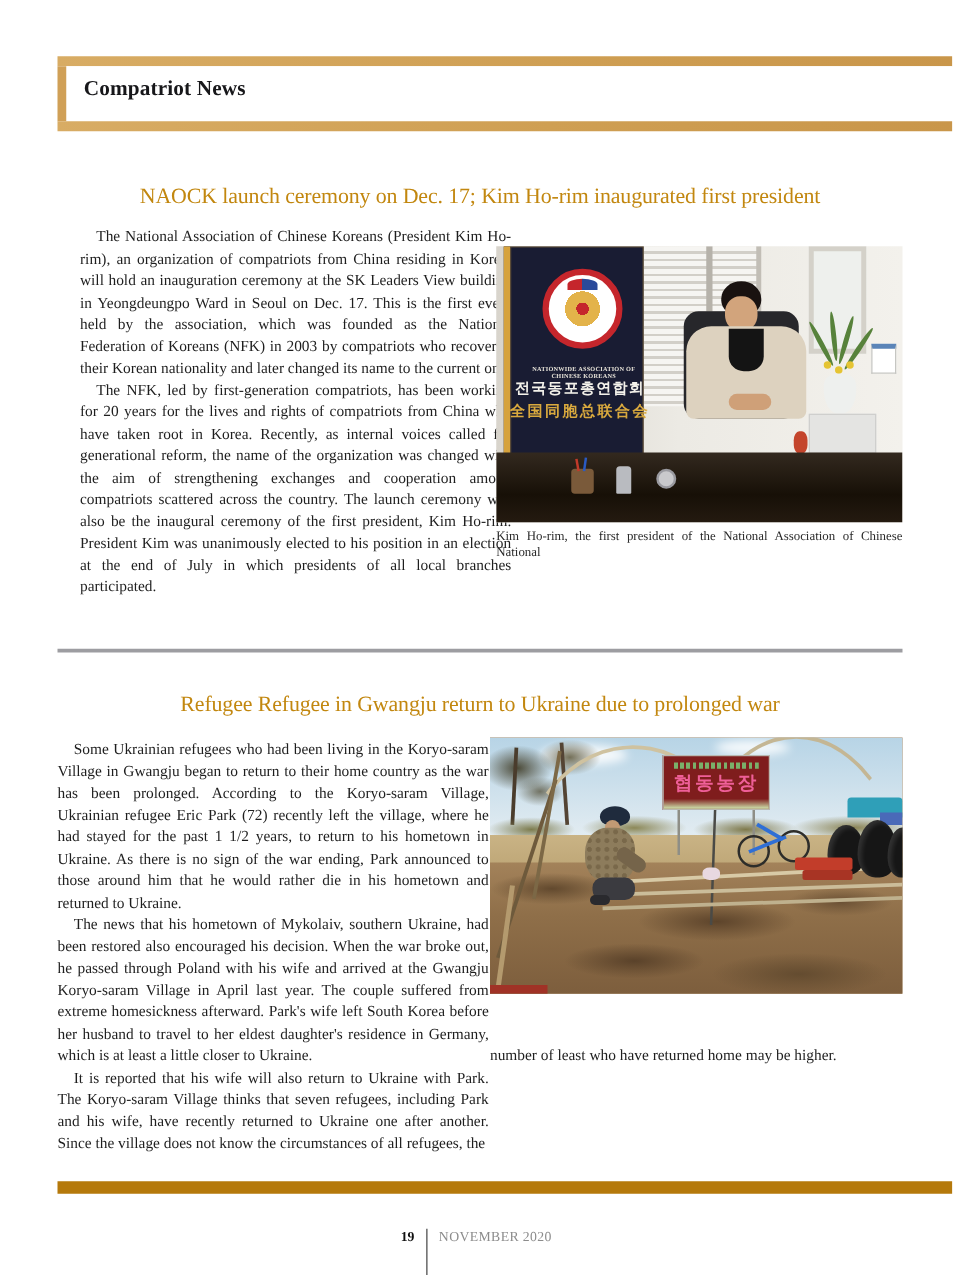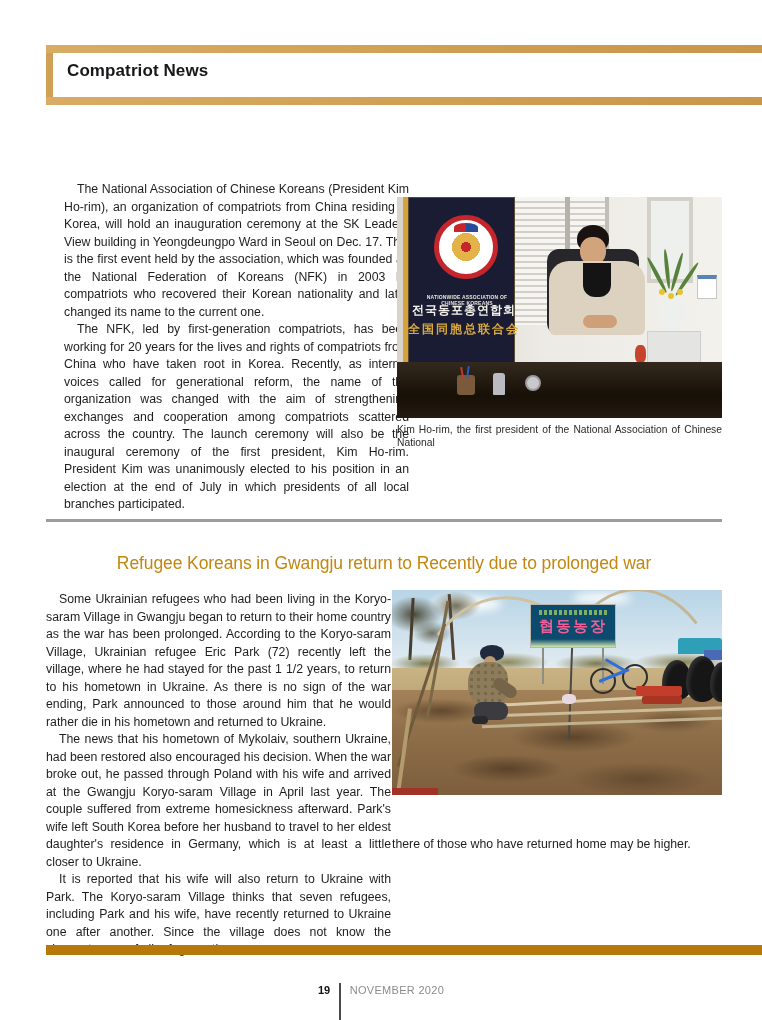--- a/index.html
+++ b/index.html
@@ -1,19 +1,19 @@
 <!DOCTYPE html>
 <html><head>
 <meta charset="utf-8">
 <style>
   * { margin:0; padding:0; box-sizing:border-box; }
   html,body { background:#fff; }
   .page {
     position:relative; width:762px; height:1020px; background:#fff; overflow:hidden;
-    font-family:Liberation Sans, sans-serif; color:#1f1f1f;
+    font-family:Liberation Serif, serif; color:#1f1f1f;
   }
   
   .header { position:absolute; left:46px; top:45px; right:0; }
   .gold-rule { height:8px; background:linear-gradient(90deg,#d8ac64,#cf9f53 55%,#c9964a); }
   .header-mid { background:#fff; border-left:7px solid #d0a057; height:44px; }
   .header-title { display:inline-block; padding:8px 0 0 14px; font-size:17px; font-weight:bold; color:#17171a; letter-spacing:.1px; }
   
   .article-title { position:absolute; left:46px; width:676px; text-align:center; color:#c2870f; font-size:17.5px; font-weight:400; letter-spacing:-.1px; }
   .t1 { top:146px; }
   .t2 { top:553px; }
@@ -103,21 +103,21 @@
   .arc1 { left:18px; top:6px; width:200px; height:260px; transform:rotate(-4deg); }
   .arc2 { left:150px; top:-2px; width:190px; height:300px; border-top-color:#c4b694; }
   .p2-pole1 { left:28px; top:30px; width:3px; height:150px; background:#6e5a3c; transform:rotate(18deg); }
   .p2-pole2 { left:44px; top:10px; width:3px; height:120px; background:#7c6846; transform:rotate(10deg); }
   .p2-bamboo { left:10px; top:118px; width:4px; height:86px; background:#b49a6e; transform:rotate(8deg); }
   .p2-wire { left:178px; top:28px; width:2px; height:122px; background:#4a4a46; transform:rotate(2deg); }
   .p2-rail { height:3px; background:#d8caa6; }
   .r1 { left:100px; top:108px; width:230px; transform:rotate(-3deg); }
   .r2 { left:110px; top:120px; width:220px; background:#cbbd9a; transform:rotate(-2deg); }
   .r3 { left:90px; top:131px; width:240px; background:#bfb18e; transform:rotate(-2deg); }
-  .p2-sign { left:138px; top:14px; width:86px; height:44px; background:#0c4a6e; border:1px solid #b9b9b1; }
+  .p2-sign { left:138px; top:14px; width:86px; height:44px; background:#7f1d1d; border:1px solid #b9b9b1; }
   .p2-sign-topline { left:8px; top:5px; width:68px; height:5px; background:repeating-linear-gradient(90deg,#7ab06a 0 3px,transparent 3px 5px); }
   .p2-sign-text { left:0; top:12px; width:84px; text-align:center; font-size:15px; font-weight:bold; color:#ef5f98; letter-spacing:2px; }
   .p2-sign-grass { left:0; bottom:0; width:84px; height:8px; background:linear-gradient(180deg,rgba(255,255,255,0),#cfe6ae); }
   .p2-post { width:2px; height:36px; background:#8e8e86; }
   .post1 { left:150px; top:58px; } .post2 { left:210px; top:58px; }
   .p2-wheel { width:26px; height:26px; border:2px solid #2d2d2a; border-radius:50%; background:transparent; }
   .w1 { left:198px; top:78px; } .w2 { left:230px; top:74px; }
   .p2-bikebar1 { left:206px; top:84px; width:32px; height:3px; background:#2f6fd6; transform:rotate(-22deg); }
   .p2-bikebar2 { left:212px; top:74px; width:24px; height:3px; background:#2f6fd6; transform:rotate(30deg); }
   .p2-beanie { left:88px; top:55px; width:24px; height:16px; background:#1f2b3d; border-radius:50% 50% 45% 45%; }
@@ -147,20 +147,21 @@
 <div class="page">
 
   <header class="header">
     <div class="gold-rule"></div>
     <div class="header-mid">
       <span class="header-title">Compatriot News</span>
     </div>
     <div class="gold-rule"></div>
   </header>
 
+  <h1 class="article-title t1">NAOCK launch ceremony on Dec. 17; Kim Ho-rim inaugurated first president</h1>
 
   <div class="col a1">
     <p>The National Association of Chinese Koreans (President Kim Ho-rim), an organization of compatriots from China residing in Korea, will hold an inauguration ceremony at the SK Leaders View building in Yeongdeungpo Ward in Seoul on Dec. 17. This is the first event held by the association, which was founded as the National Federation of Koreans (NFK) in 2003 by compatriots who recovered their Korean nationality and later changed its name to the current one.</p>
     <p>The NFK, led by first-generation compatriots, has been working for 20 years for the lives and rights of compatriots from China who have taken root in Korea. Recently, as internal voices called for generational reform, the name of the organization was changed with the aim of strengthening exchanges and cooperation among compatriots scattered across the country. The launch ceremony will also be the inaugural ceremony of the first president, Kim Ho-rim. President Kim was unanimously elected to his position in an election at the end of July in which presidents of all local branches participated.</p>
   </div>
 
   <figure class="fig1">
     <div class="photo photo1">
       <div class="p1-blinds"></div>
       <div class="p1-frame1"></div>
@@ -196,21 +197,21 @@
       <div class="p1-pen-r"></div>
       <div class="p1-pen-b"></div>
       <div class="p1-trophy"></div>
       <div class="p1-clock"></div>
     </div>
     <figcaption>Kim Ho-rim, the first president of the National Association of Chinese National</figcaption>
   </figure>
 
   <div class="divider"></div>
 
-  <h1 class="article-title t2">Refugee Koreans in Gwangju return to Recently due to prolonged war</h1>
+  <h1 class="article-title t2">Refugee Refugee in Gwangju return to Ukraine due to prolonged war</h1>
 
   <div class="col a2">
     <p>Some Ukrainian refugees who had been living in the Koryo-saram Village in Gwangju began to return to their home country as the war has been prolonged. According to the Koryo-saram Village, Ukrainian refugee Eric Park (72) recently left the village, where he had stayed for the past 1 1/2 years, to return to his hometown in Ukraine. As there is no sign of the war ending, Park announced to those around him that he would rather die in his hometown and returned to Ukraine.</p>
     <p>The news that his hometown of Mykolaiv, southern Ukraine, had been restored also encouraged his decision. When the war broke out, he passed through Poland with his wife and arrived at the Gwangju Koryo-saram Village in April last year. The couple suffered from extreme homesickness afterward. Park's wife left South Korea before her husband to travel to her eldest daughter's residence in Germany, which is at least a little closer to Ukraine.</p>
     <p>It is reported that his wife will also return to Ukraine with Park. The Koryo-saram Village thinks that seven refugees, including Park and his wife, have recently returned to Ukraine one after another. Since the village does not know the circumstances of all refugees, the</p>
   </div>
 
   <figure class="fig2">
     <div class="photo photo2">
       <div class="p2-sky"></div>
@@ -254,21 +255,21 @@
       <div class="p2-jar j2"></div>
       <div class="p2-jar j3"></div>
       <div class="p2-tray1"></div>
       <div class="p2-tray2"></div>
       <div class="p2-bag"></div>
       <div class="p2-redstrip"></div>
     </div>
   </figure>
 
   <div class="col a2r">
-    <p class="cont">there of those who have returned home may be higher.</p>
+    <p class="cont">number of least who have returned home may be higher.</p>
   </div>
 
   <div class="footer-rule"></div>
   <div class="footer-meta">
     <span class="page-number">19</span>
     <span class="footer-vline"></span>
     <span class="issue">NOVEMBER 2020</span>
   </div>
 
 </div>

